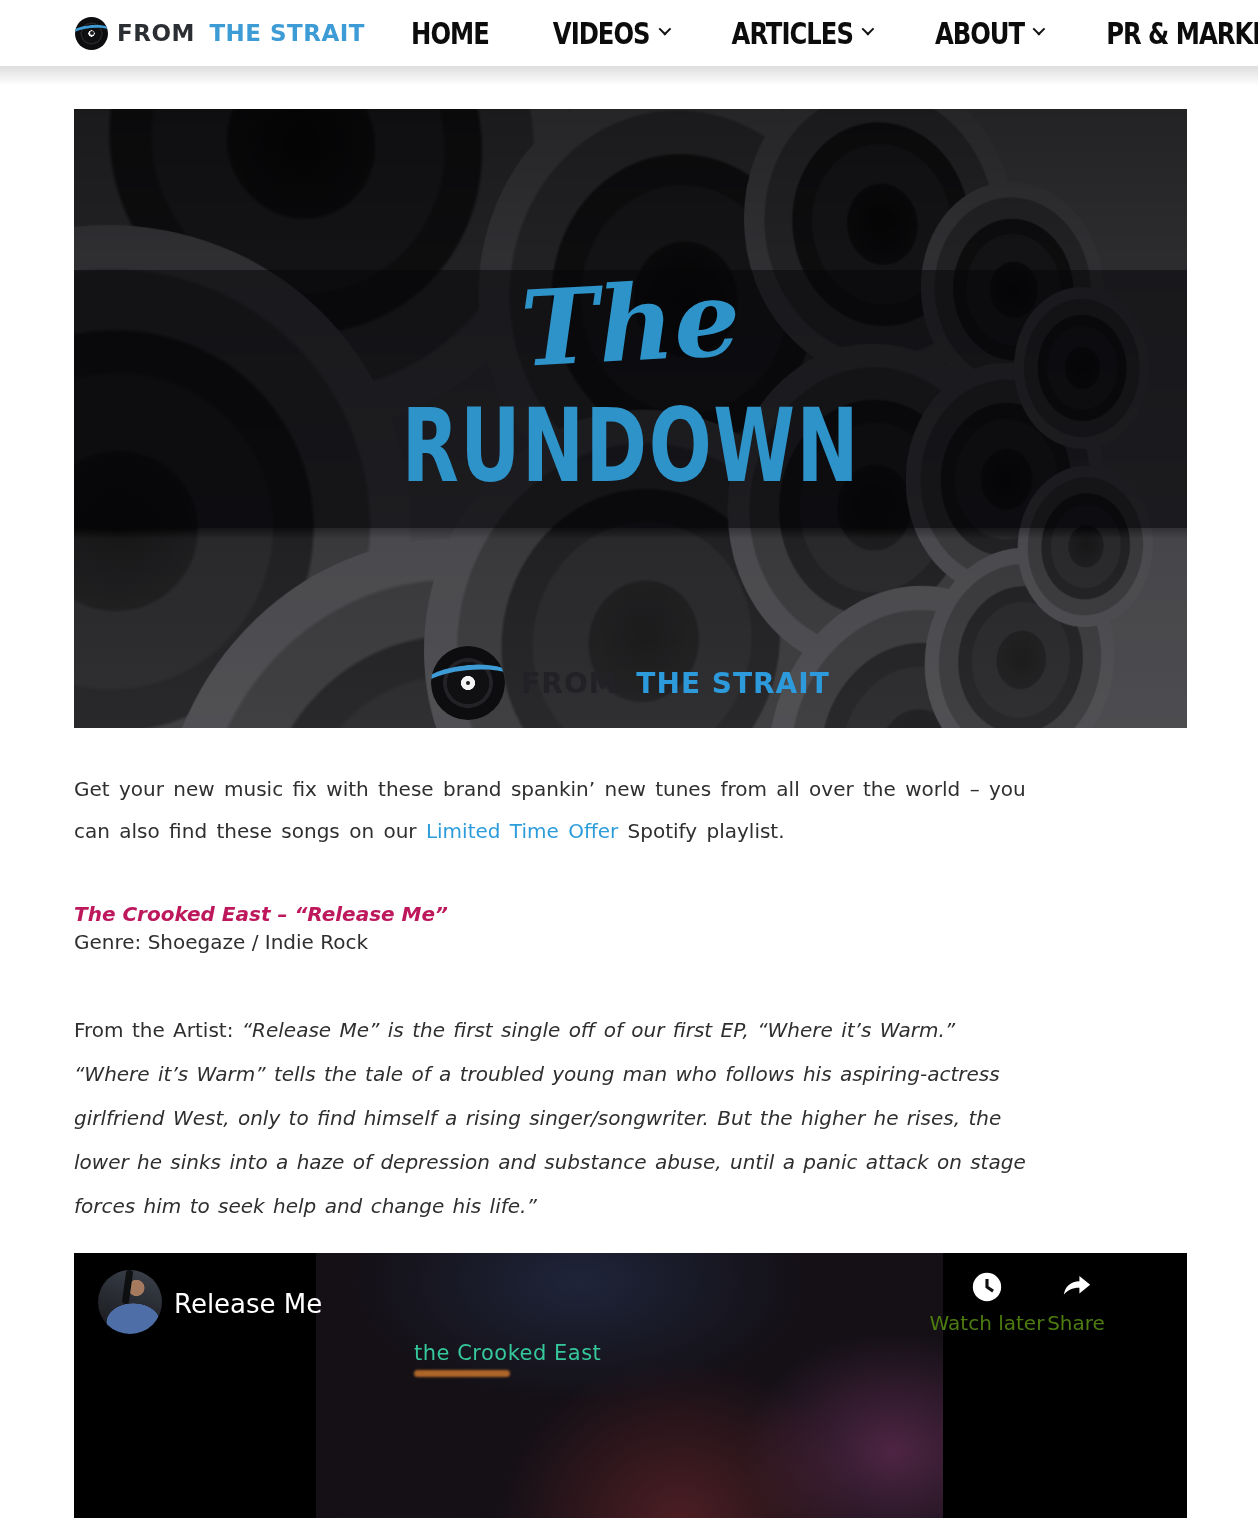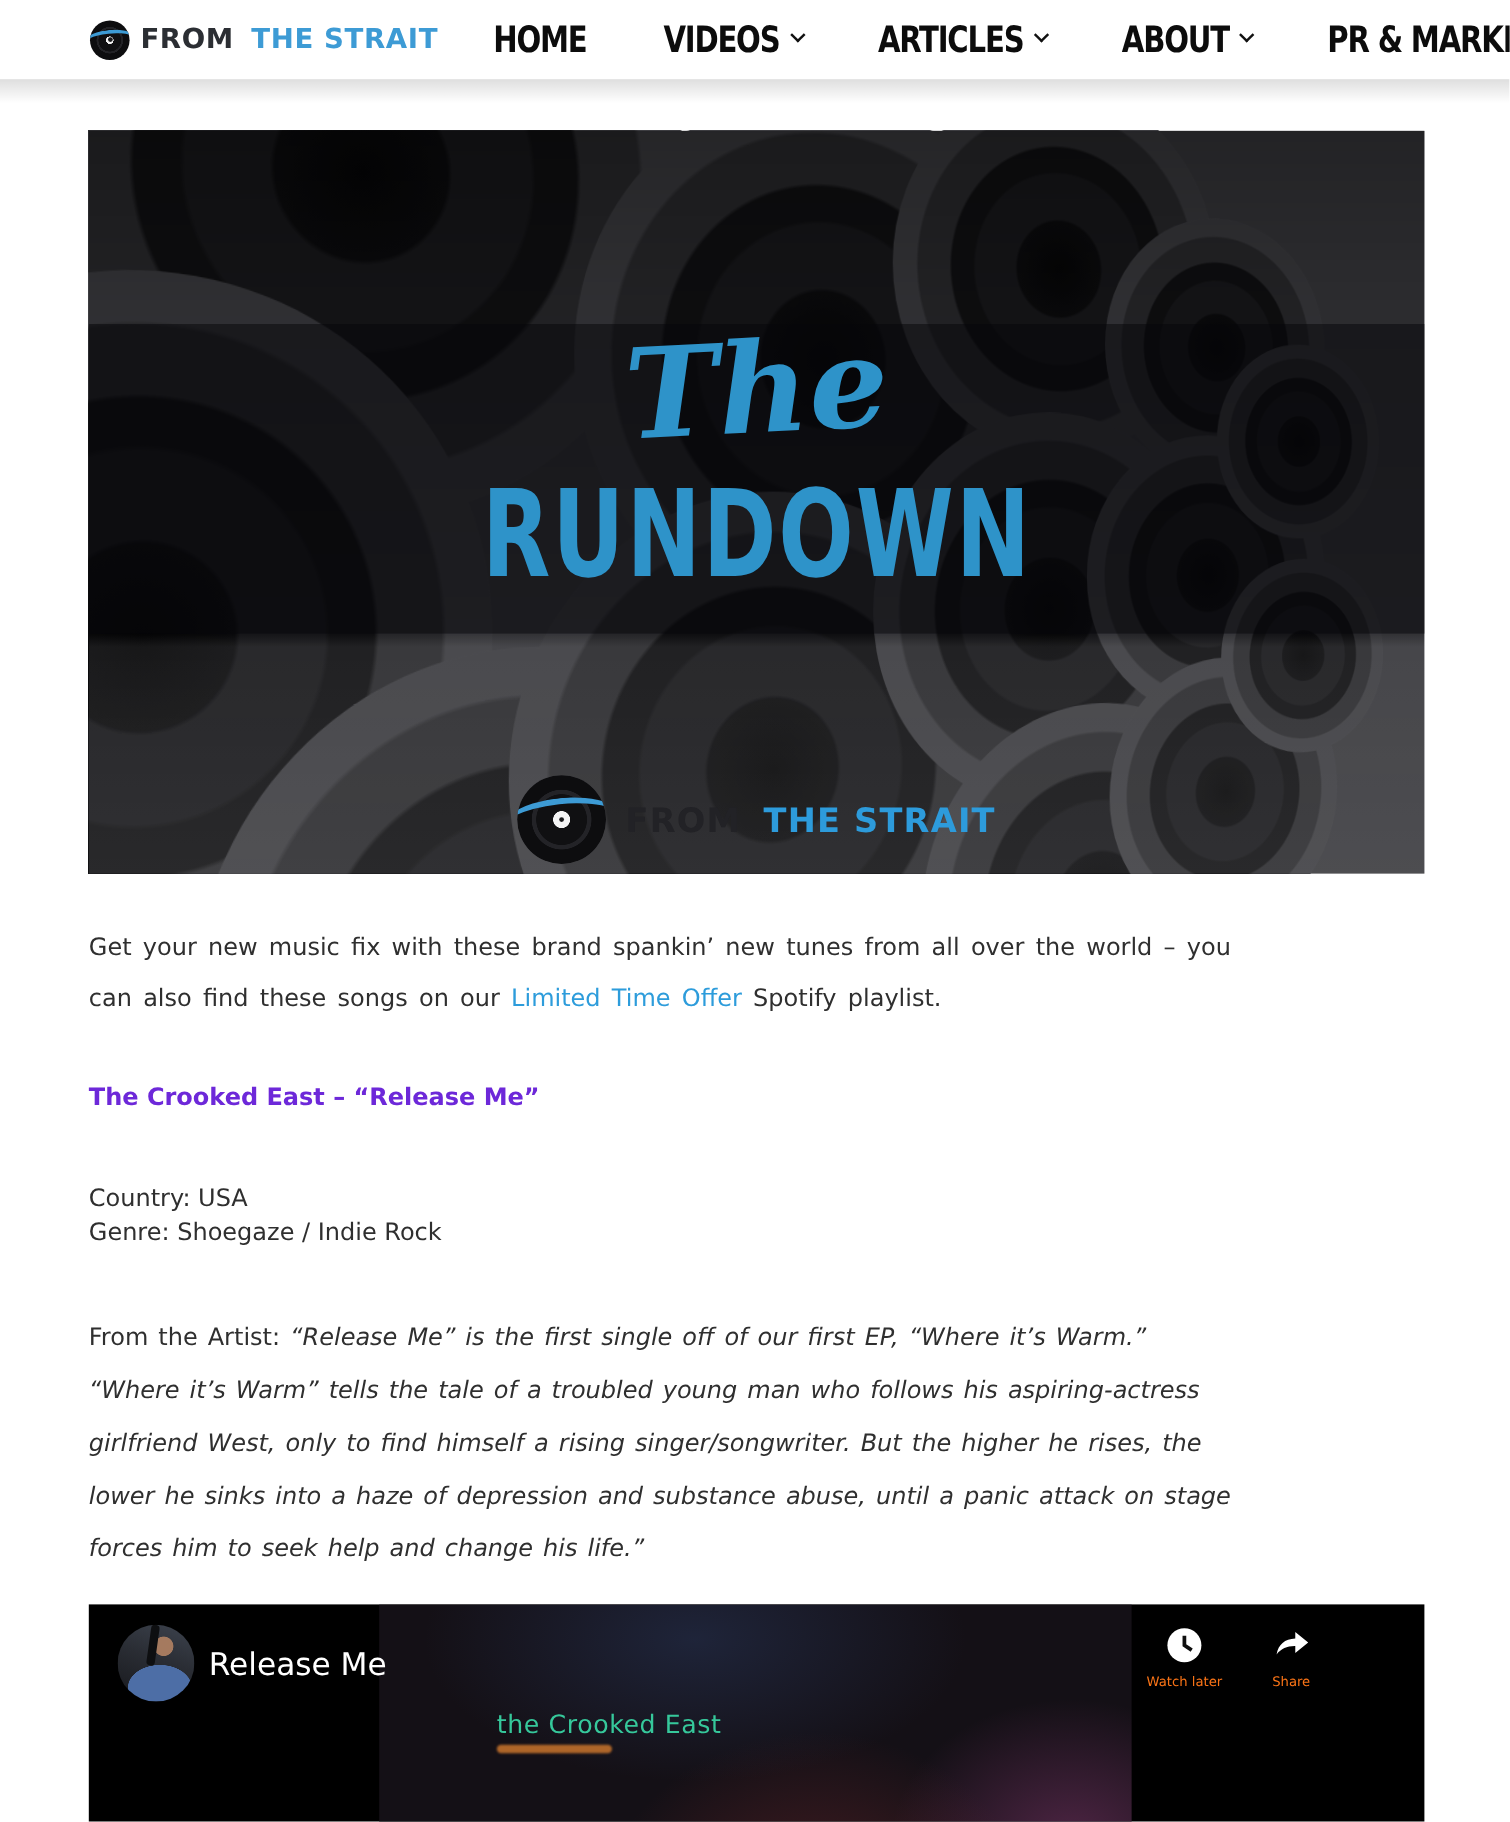--- a/index.html
+++ b/index.html
@@ -58,21 +58,21 @@
   .record.big::before { border-top-width:5px; }
   .hero-logo-text { font-size:28px; font-weight:800; letter-spacing:1px; white-space:nowrap; }
   .hl-from { color:#222226; }
   .hl-rest { color:#2D9BDB; margin-left:8px; }
 
   
   .content { width:1110px; margin-left:74px; color:#2f2f2f; }
   .preline { white-space:pre-line;text-align:center; }
   .intro { margin-top:40px; font-size:20px; line-height:42px; word-spacing:3px; }
   .link { color:#2D9CDB; cursor:pointer; }
-  .song-heading { margin-top:48px; font-size:20px; font-weight:700; color:#6d28d9; line-height:28px; }
+  .song-heading { margin-top:48px; font-size:20px; font-weight:700; color:#be185d; line-height:28px;font-style:italic; }
   .meta { font-size:20px; line-height:28px; }
   .country { margin-top:56px; }
   .genre { }
   .artist { margin-top:52px; font-size:20px; line-height:44px; word-spacing:2px; }
   .artist .quote { font-style:italic; }
 
   
   .video { position:relative; width:1113px; height:360px; margin-top:25px; background:#000; overflow:hidden; }
   .thumb { position:absolute; left:242px; top:0; width:627px; height:360px; background:
       radial-gradient(ellipse 60% 55% at 42% 8%, rgba(46,66,110,0.40), rgba(0,0,0,0) 60%),
@@ -89,21 +89,21 @@
       radial-gradient(circle at 60% 28%, #a57a5f 0 13%, rgba(0,0,0,0) 14%),
       radial-gradient(ellipse 42% 30% at 55% 82%, #4d6ea6 0 98%, rgba(0,0,0,0) 100%),
       linear-gradient(200deg, #3d434e 0%, #2a2d34 45%, #17181c 100%); }
   .yt-avatar::before { content:""; position:absolute; left:26px; top:0; width:7px; height:34px;
                        background:#0e0f11; transform:rotate(8deg); border-radius:3px; }
   .yt-title { position:absolute; left:100px; top:36px; font-size:26px; color:#ffffff;
               font-weight:400; cursor:pointer; }
   .yt-btn { position:absolute; top:17px; width:120px; display:flex; flex-direction:column;
             align-items:center; gap:7px; cursor:pointer; }
   .yt-btn .ic { width:34px; height:34px; }
-  .yt-btn .lbl { font-size:11px; color:#f97316;text-align:center; }
+  .yt-btn .lbl { font-size:20px; color:#4d7c0f;text-align:center; }
   .btn-watch { left:853px; }
   .btn-share { left:942px; }
 </style>
 </head>
 <body>
 
 <div class="header">
   <div class="brand">
     <div class="record small"></div>
     <div class="brand-text">
@@ -165,21 +165,20 @@
     </div>
   </div>
 </div>
 
 <div class="content">
   <p class="intro"><span class="preline">Get your new music fix with these brand spankin’ new tunes from all over the world – you
 can also find these songs on our </span><span class="link">Limited Time Offer</span><span> Spotify playlist.</span></p>
 
   <p class="song-heading">The Crooked East – “Release Me”</p>
 
-  <p class="meta country">Country: USA</p>
 
   <p class="meta genre">Genre: Shoegaze / Indie Rock</p>
 
   <p class="artist"><span>From the Artist: </span><span class="quote preline">“Release Me” is the first single off of our first EP, “Where it’s Warm.”
 “Where it’s Warm” tells the tale of a troubled young man who follows his aspiring-actress
 girlfriend West, only to find himself a rising singer/songwriter. But the higher he rises, the
 lower he sinks into a haze of depression and substance abuse, until a panic attack on stage
 forces him to seek help and change his life.”</span></p>
 
   <div class="video">

